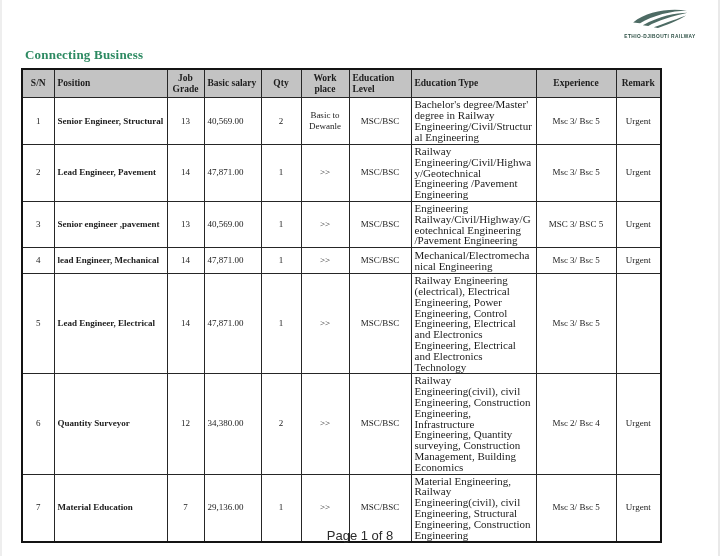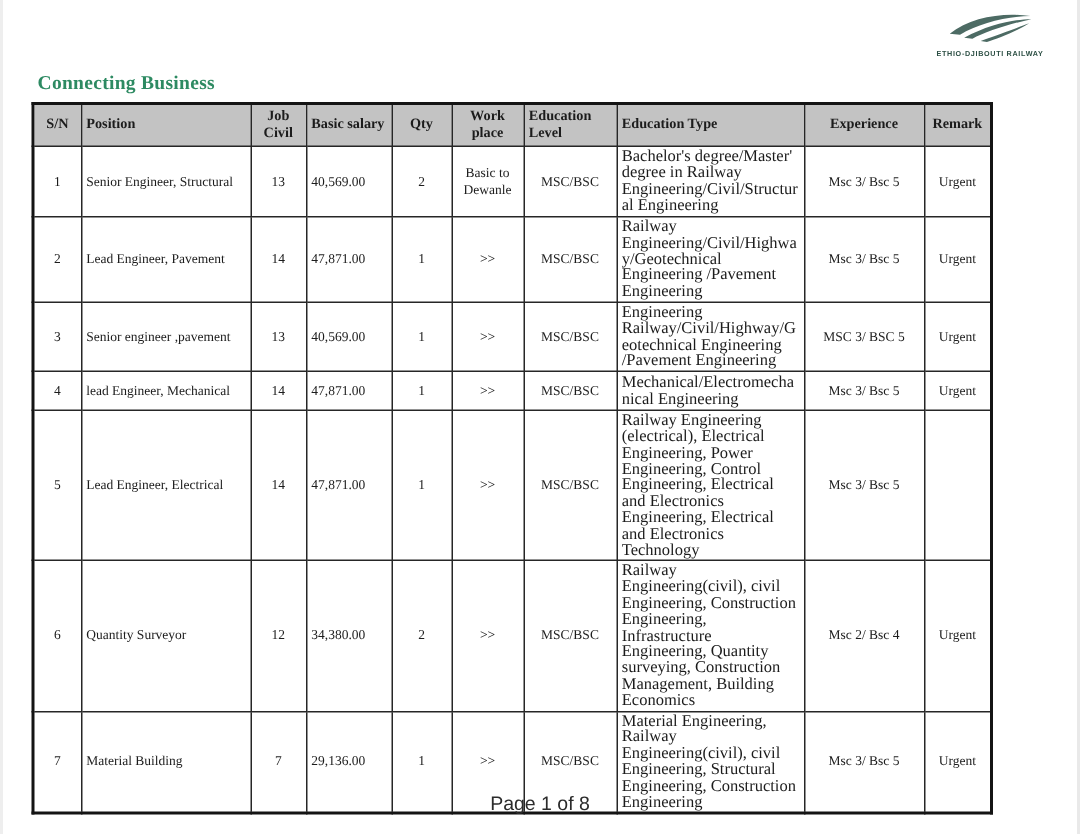--- a/index.html
+++ b/index.html
@@ -43,21 +43,21 @@
     overflow-wrap:break-word;
   }
   .vacancies thead th {
     background:#c3c3c3;
     font-size:9.5px; line-height:10.5px; font-weight:bold;
     height:25px;
   }
   .a-l { text-align:left; }
   .a-c { text-align:center; }
   .a-r { }
-  .vacancies td:nth-child(2) { white-space:nowrap; font-size:9px; }
+  .vacancies td:nth-child(2) { white-space:nowrap; font-size:9px;font-weight:bold; }
   .vacancies td:nth-child(8) { font-size:11px; line-height:10.8px; padding:1px 2px 1px 3px; }
   
   .footer {
     position:absolute; top:528px; left:0; width:100%;
     text-align:center;
     font-family:"Liberation Sans", sans-serif;
     font-size:13px; color:#2b2b2b;
   }
 </style>
 </head>
@@ -88,21 +88,21 @@
       <col style="width:48px">
     <col style="width:62px">
       <col style="width:125px">
       <col style="width:80px">
     <col style="width:45px">
   </colgroup>
   <thead>
     <tr>
       <th class="a-c">S/N</th>
       <th class="a-l">Position</th>
-      <th class="a-c">Job Civil</th>
+      <th class="a-c">Job Grade</th>
       <th class="a-l">Basic salary</th>
       <th class="a-c">Qty</th>
       <th class="a-c">Work place</th>
       <th class="a-l">Education Level</th>
       <th class="a-l">Education Type</th>
       <th class="a-c">Experience</th>
       <th class="a-c">Remark</th>
     </tr>
   </thead>
   <tbody>
@@ -173,21 +173,21 @@
         <td class="a-r">34,380.00</td>
         <td class="a-c">2</td>
         <td class="a-c">&gt;&gt;</td>
         <td class="a-c">MSC/BSC</td>
         <td class="a-l">Railway  Engineering(civil), civil Engineering, Construction Engineering, Infrastructure Engineering, Quantity surveying, Construction Management, Building Economics</td>
         <td class="a-c">Msc 2/ Bsc 4</td>
         <td class="a-c">Urgent</td>
       </tr>
       <tr style="height: 65px;">
         <td class="a-c">7</td>
-        <td class="a-l">Material Building</td>
+        <td class="a-l">Material Education</td>
         <td class="a-c">7</td>
         <td class="a-r">29,136.00</td>
         <td class="a-c">1</td>
         <td class="a-c">&gt;&gt;</td>
         <td class="a-c">MSC/BSC</td>
         <td class="a-l">Material Engineering, Railway Engineering(civil), civil Engineering, Structural Engineering, Construction Engineering</td>
         <td class="a-c">Msc 3/ Bsc 5</td>
         <td class="a-c">Urgent</td>
       </tr>
     </tbody>

